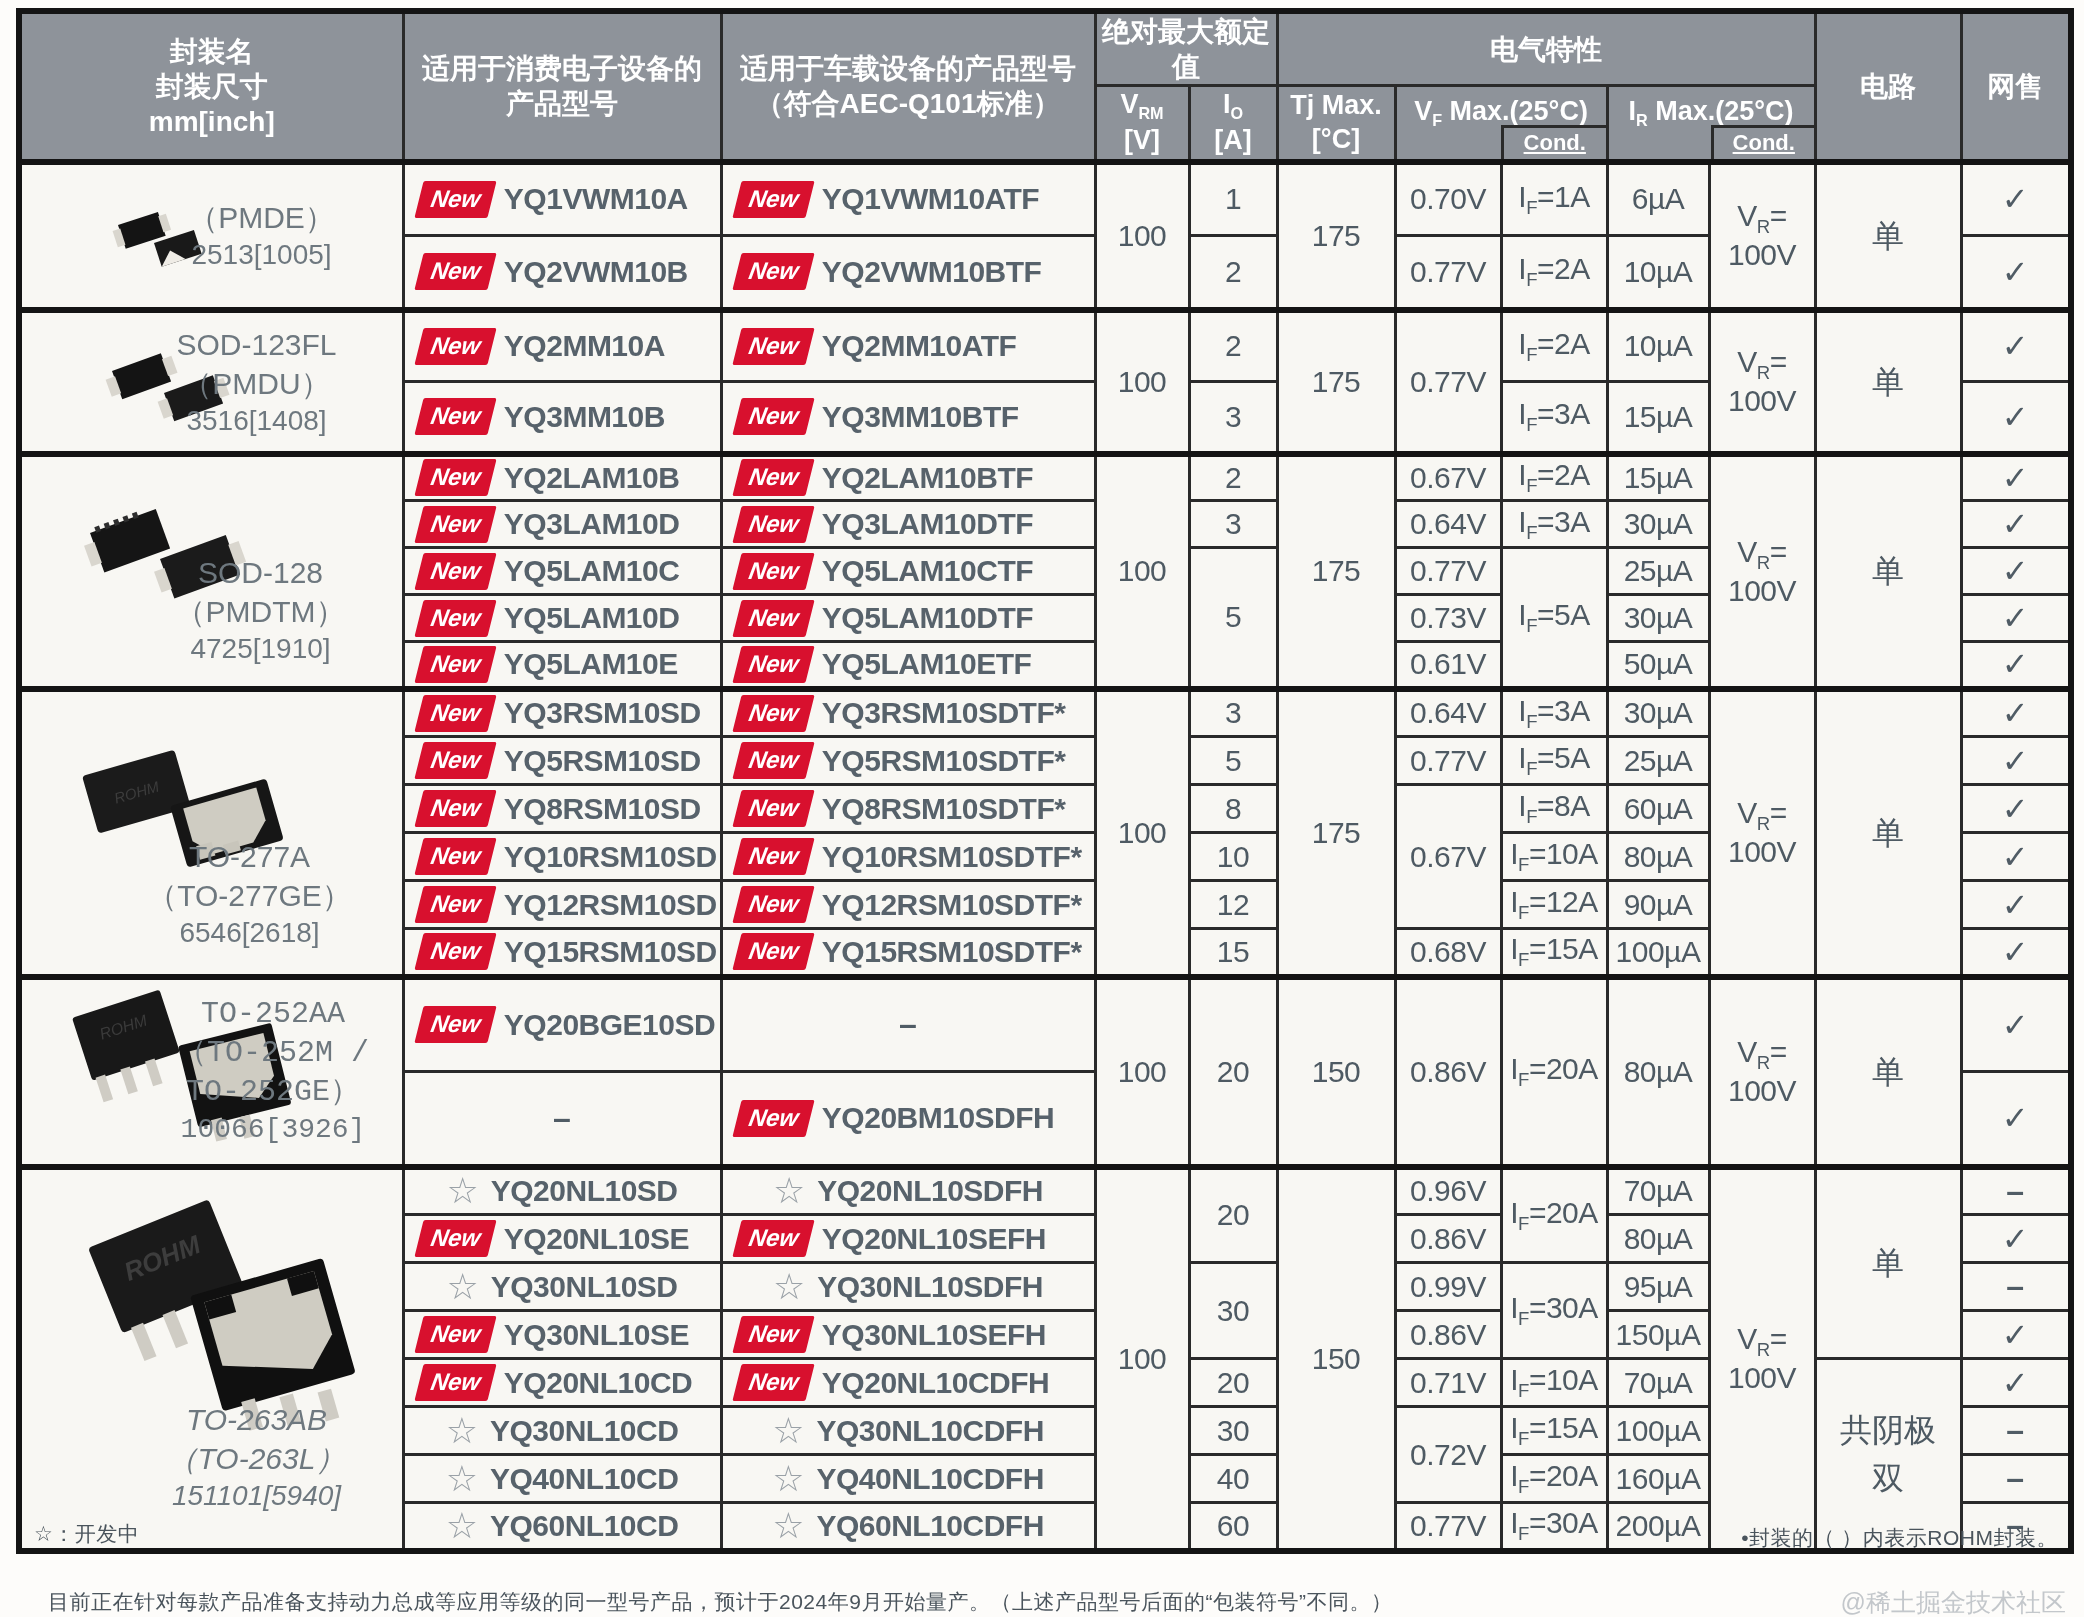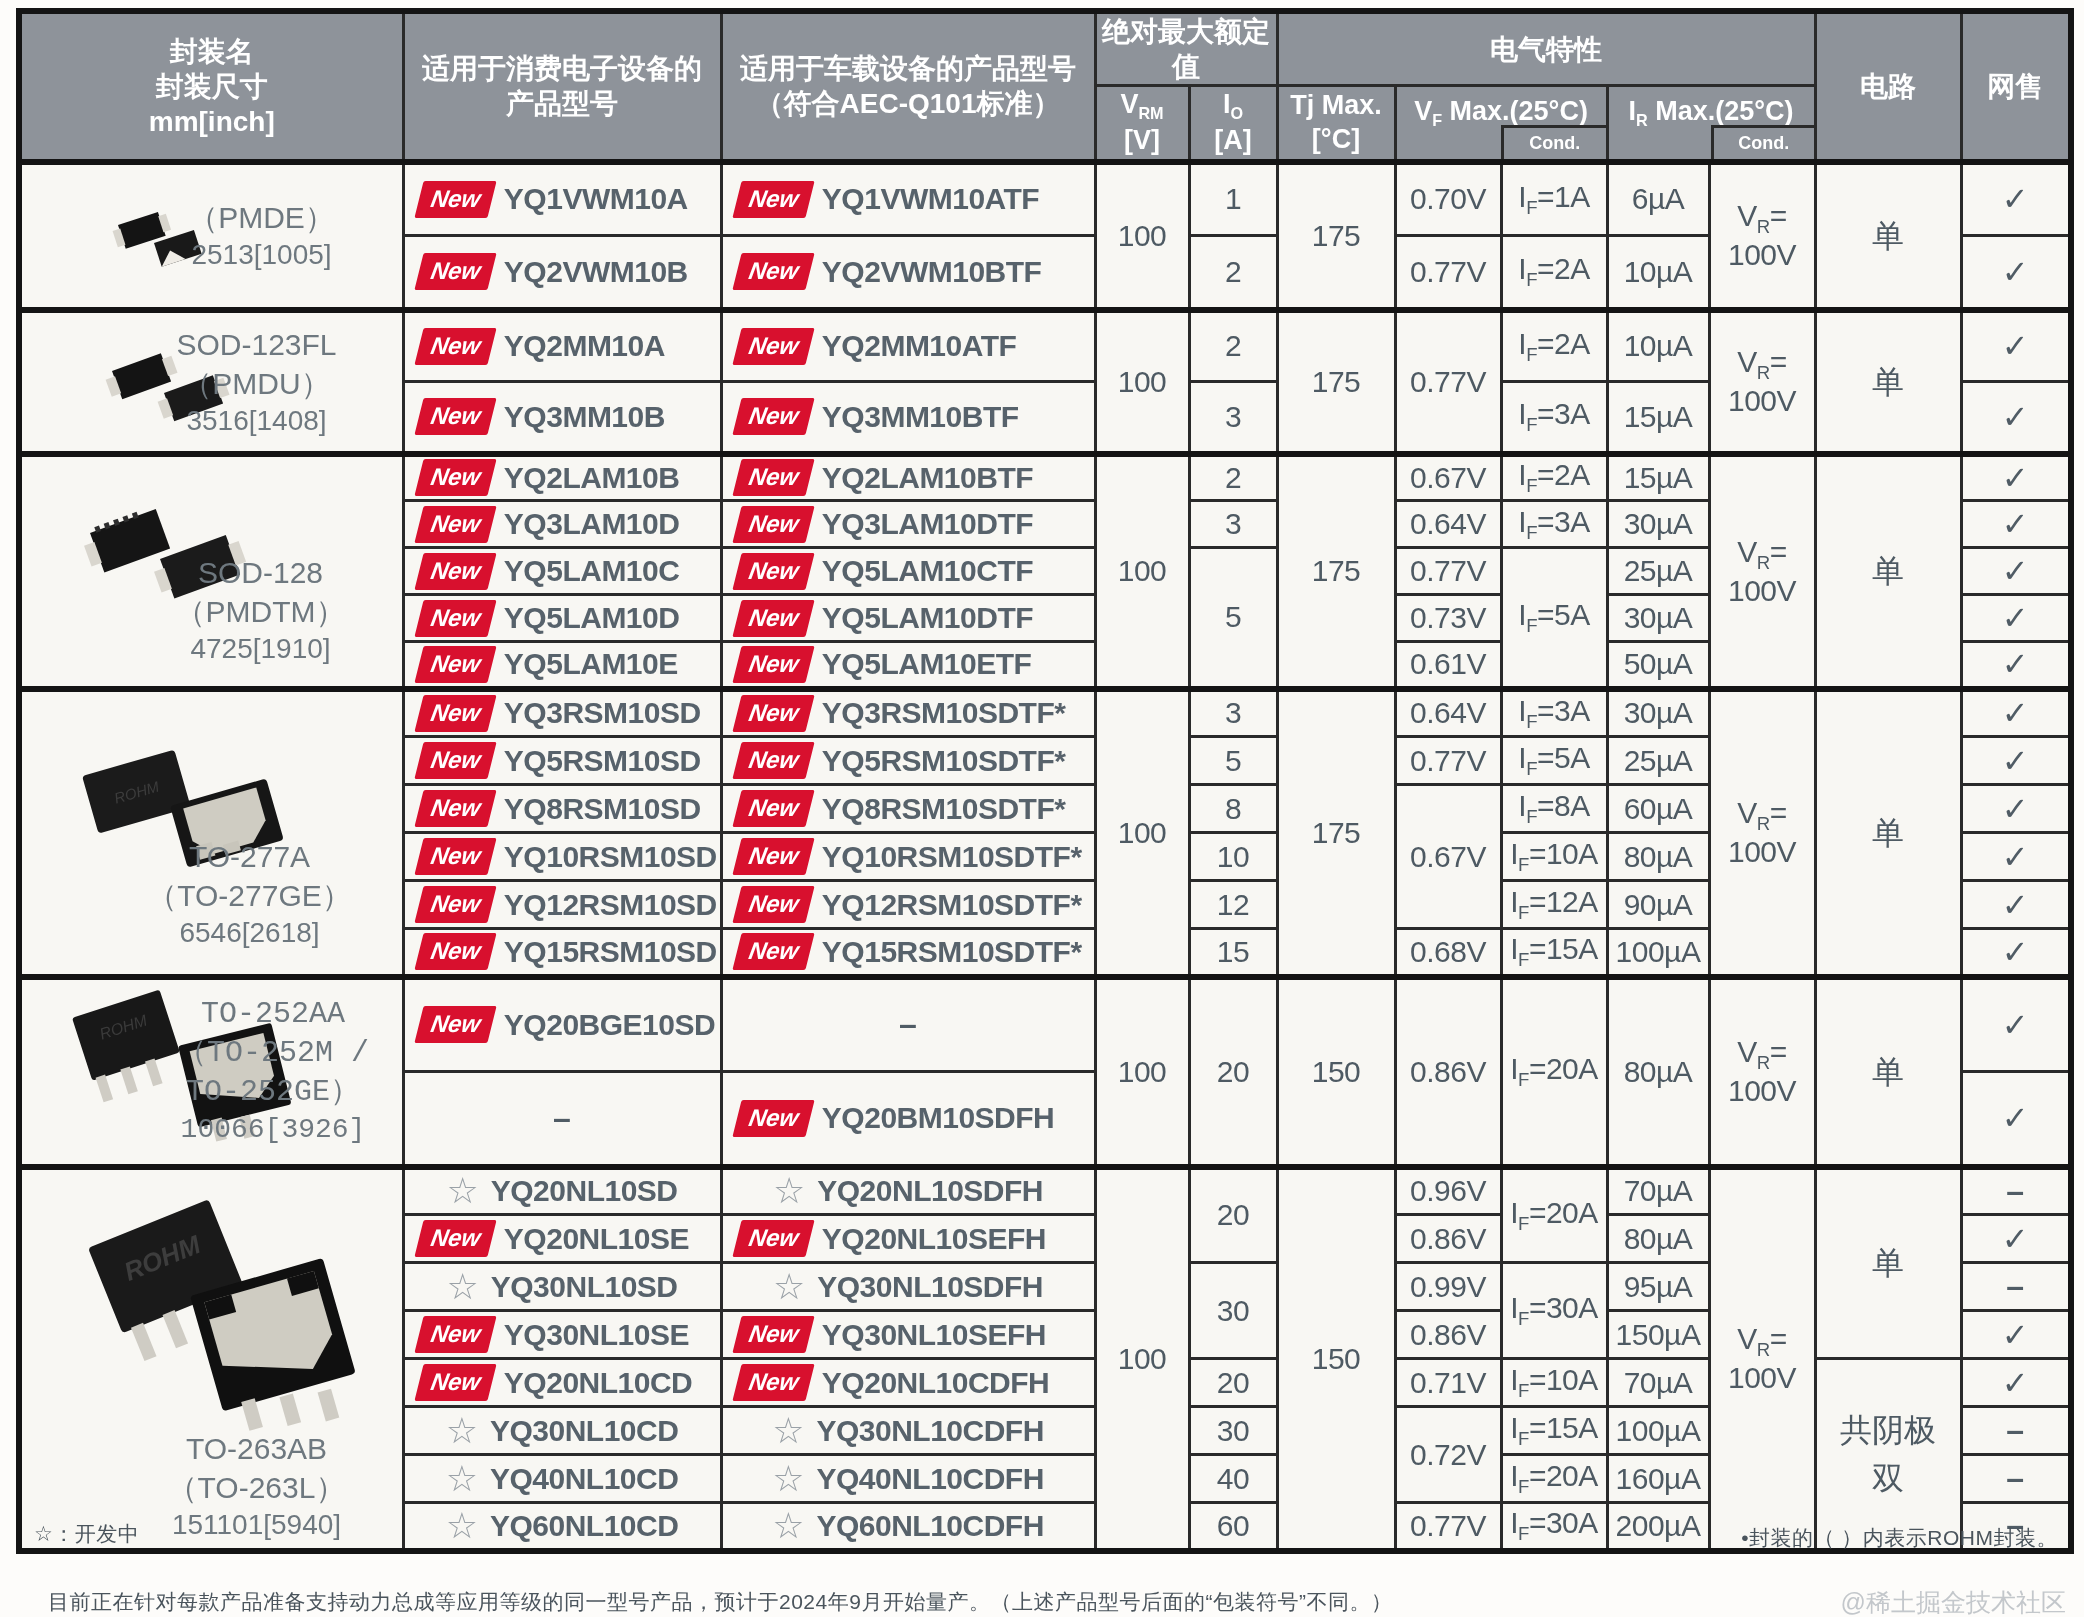--- a/index.html
+++ b/index.html
@@ -19,21 +19,21 @@
   table.spec{position:absolute;left:16px;top:8px;width:2052px;border-collapse:collapse;table-layout:fixed;background:#f8f7f3;border:6px solid var(--bd-thick);}
   th,td{border:3px solid var(--bd);padding:0 2px;text-align:center;vertical-align:middle;overflow:hidden;}
   thead th{background:var(--header-gray);color:#ffffff;font-weight:700;font-size:28px;line-height:1.25;}
   tr.h-a{height:38px;}
   tr.h-b{height:44px;}
   tr.h-c{height:32px;}
   thead th sub{font-size:0.6em;margin-top:36px;}
   .subhead{font-size:27px;}
   .lshape{position:relative;padding:0;}
   .lshape .toplabel{position:absolute;top:8px;left:0;width:100%;text-align:center;}
-  .lshape .cond-box{position:absolute;right:0;bottom:0;width:50%;height:34px;border-left:3px solid var(--bd);border-top:3px solid var(--bd);display:flex;align-items:center;justify-content:center;font-size:18px;}
+  .lshape .cond-box{position:absolute;right:0;bottom:0;width:50%;height:34px;border-left:3px solid var(--bd);border-top:3px solid var(--bd);display:flex;align-items:center;justify-content:center;font-size:22px;text-decoration:underline;}
 
   tr.pmde{height:74px;} tr.sod123{height:72px;} tr.sod128{height:47px;}
   tr.to277{height:48px;} tr.to252{height:95px;} tr.to263{height:48px;}
   tr.gs > td{border-top:6px solid var(--bd-thick);}
 
   td.num{font-size:30px;color:var(--txt);letter-spacing:-0.5px;}
   td.num sub{font-size:0.62em;}
   td.circ{font-size:32px;color:var(--txt);line-height:1.5;}
   td.net{font-size:30px;}
   .check{font-size:32px;color:#505c65;}
@@ -562,21 +562,21 @@
                 <polygon points="12,10 126,10 126,76 98,104 12,76" fill="#cfccc2"></polygon>
                 <polygon points="12,10 40,10 40,28 12,28" fill="#101010"></polygon>
                 <polygon points="98,10 126,10 126,28 98,28" fill="#101010"></polygon>
                 <g fill="#cfccc4">
                   <rect x="20" y="116" width="14" height="30"></rect>
                   <rect x="58" y="122" width="14" height="30"></rect>
                   <rect x="96" y="128" width="14" height="30"></rect>
                 </g>
               </g>
       </svg>
-      <div class="pkg-text" style="right:20px;bottom:4px;width:250px;">
+      <div class="pkg-text" style="right:20px;bottom:33px;width:250px;font-style:italic;">
         <div class="pkg-name">TO-263AB<br>（TO-263L）</div>
         <div class="pkg-size">151101[5940]</div>
       </div>
     </td>
     <td class="prod">
             <div class="prodline centered">
               <span class="star">☆</span>
               <span class="pname">YQ20NL10SD</span>
             </div>
           </td>

